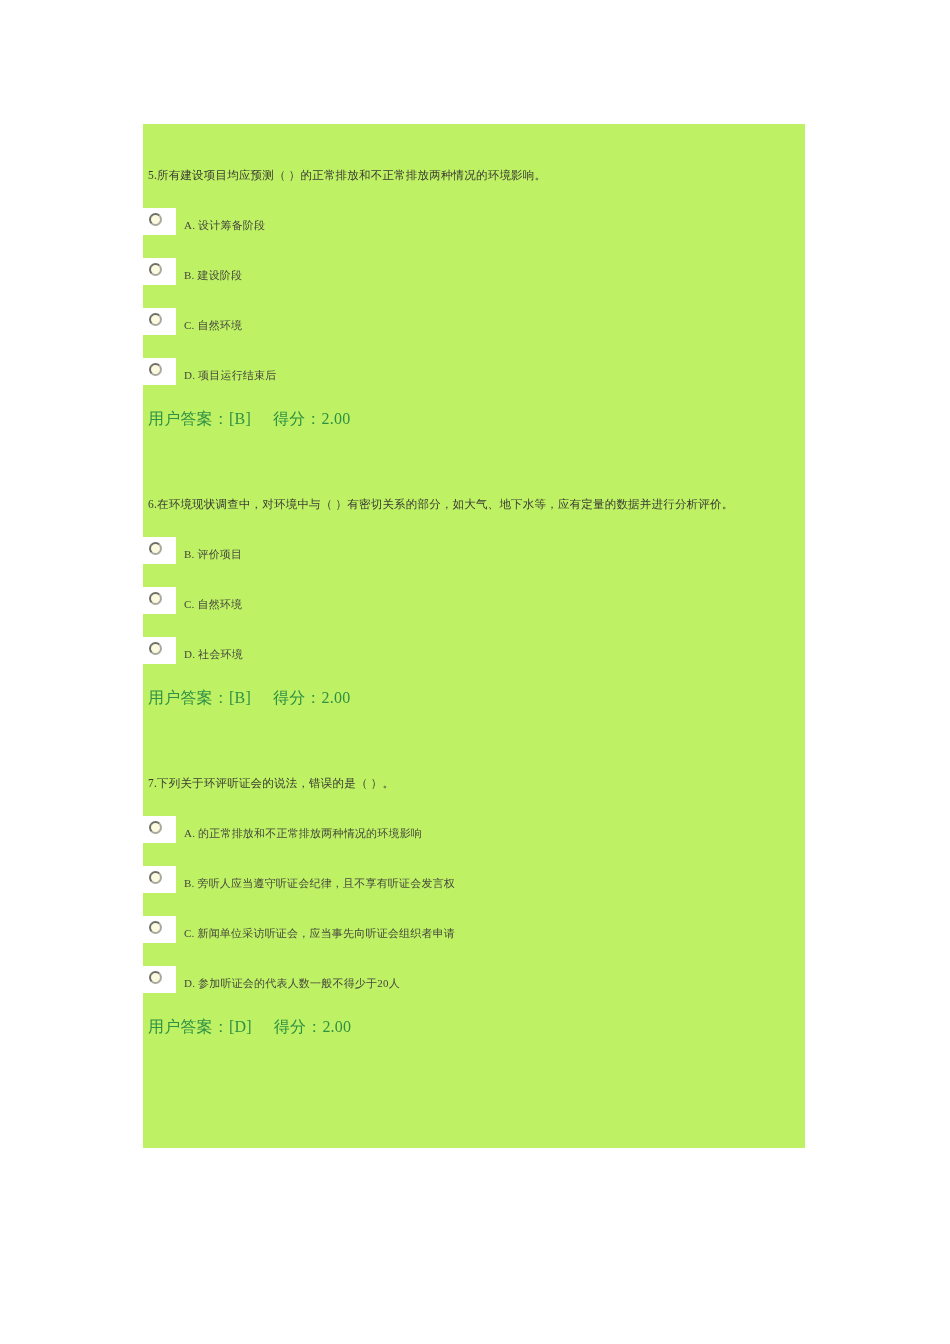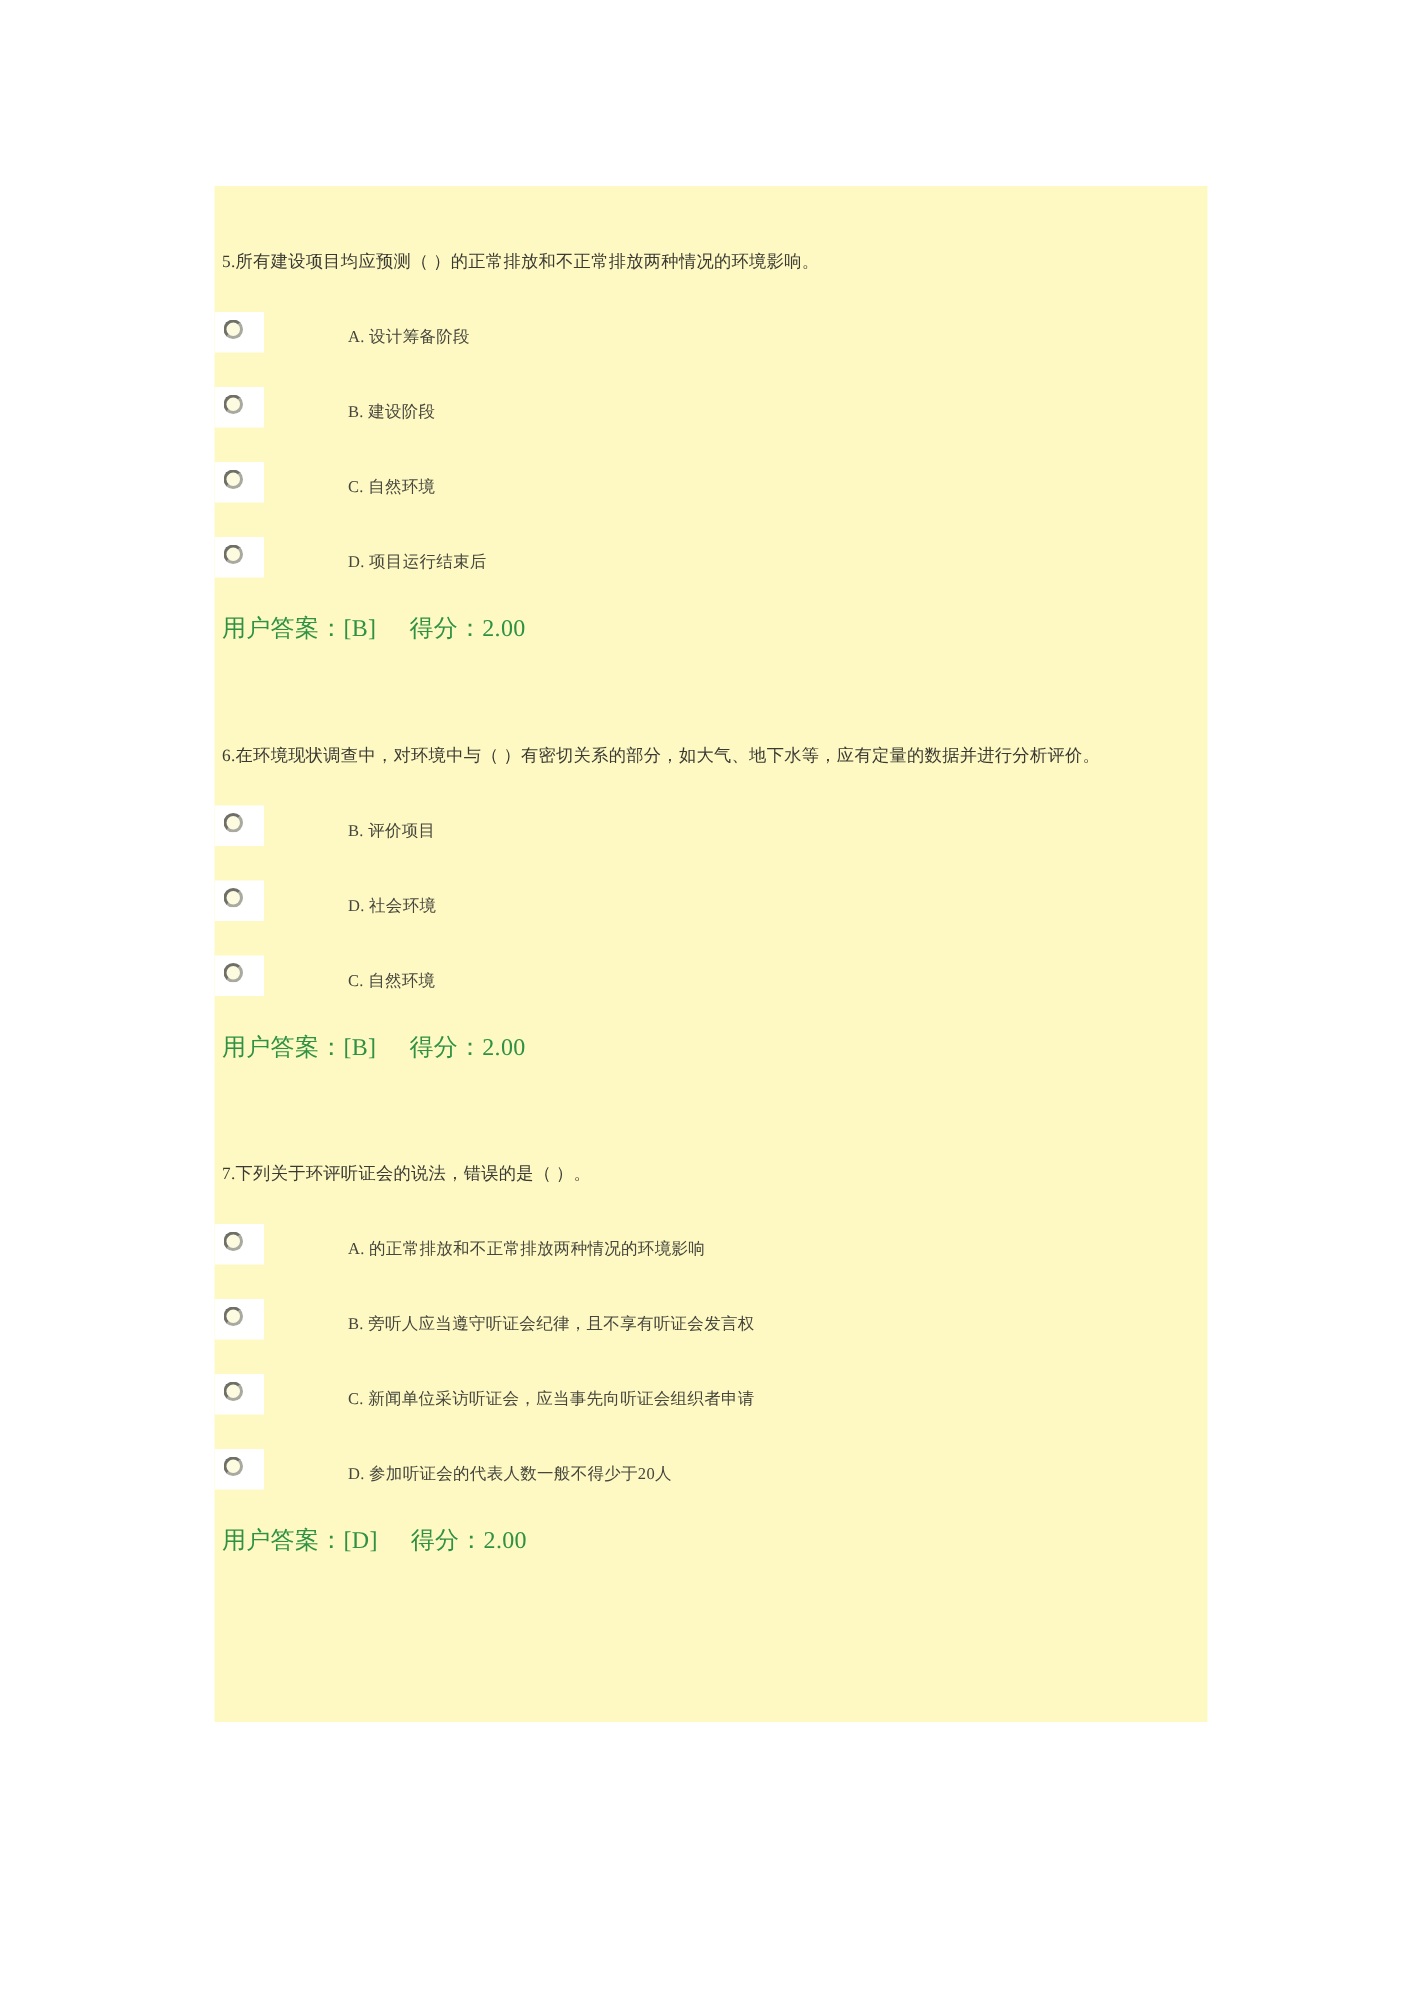--- a/index.html
+++ b/index.html
@@ -13,21 +13,21 @@
     position: relative;
     font-family: "Liberation Serif", "DejaVu Serif", serif;
     overflow: hidden;
   }
   #exam-panel {
     position: absolute;
     left: 143px;
     top: 124px;
     width: 662px;
     height: 1024px;
-    background: #fef9c3;
+    background: #bef264;
     overflow: hidden;
   }
   .question-block {
     position: relative;
   }
   .question-stem {
     font-size: 11.5px;
     color: #3a3a33;
     line-height: 16px;
     padding-left: 5px;
@@ -68,21 +68,20 @@
   }
   .option-label {
     position: absolute;
     left: 41px;
     top: 10px;
     font-size: 11px;
     color: #46463d;
     line-height: 15px;
     letter-spacing: 0.2px;
     white-space: nowrap;
-    margin-left: 48px;
   }
   .answer-line {
     font-size: 16px;
     color: #2f9144;
     padding-left: 5px;
     padding-top: 1px;
     letter-spacing: 0.2px;
     white-space: nowrap;
   }
   .answer-line .gap {
@@ -134,27 +133,27 @@
         <div class="option-row">
           <span class="radio-box">
             <span class="radio-mark"></span>
           </span>
           <span class="option-label">B. 评价项目</span>
         </div>
         <div class="option-row">
           <span class="radio-box">
             <span class="radio-mark"></span>
           </span>
-          <span class="option-label">D. 社会环境</span>
+          <span class="option-label">C. 自然环境</span>
         </div>
         <div class="option-row">
           <span class="radio-box">
             <span class="radio-mark"></span>
           </span>
-          <span class="option-label">C. 自然环境</span>
+          <span class="option-label">D. 社会环境</span>
         </div>
       </div>
       <div class="answer-line"><span>用户答案：[B]</span><span class="gap"></span><span>得分：2.00</span></div>
       <div class="spacer-after-answer"></div>
     </div>
     <div class="question-block">
       <div class="question-stem">7.下列关于环评听证会的说法，错误的是（          ）。</div>
       <div class="options-list">
         <div class="option-row">
           <span class="radio-box">

